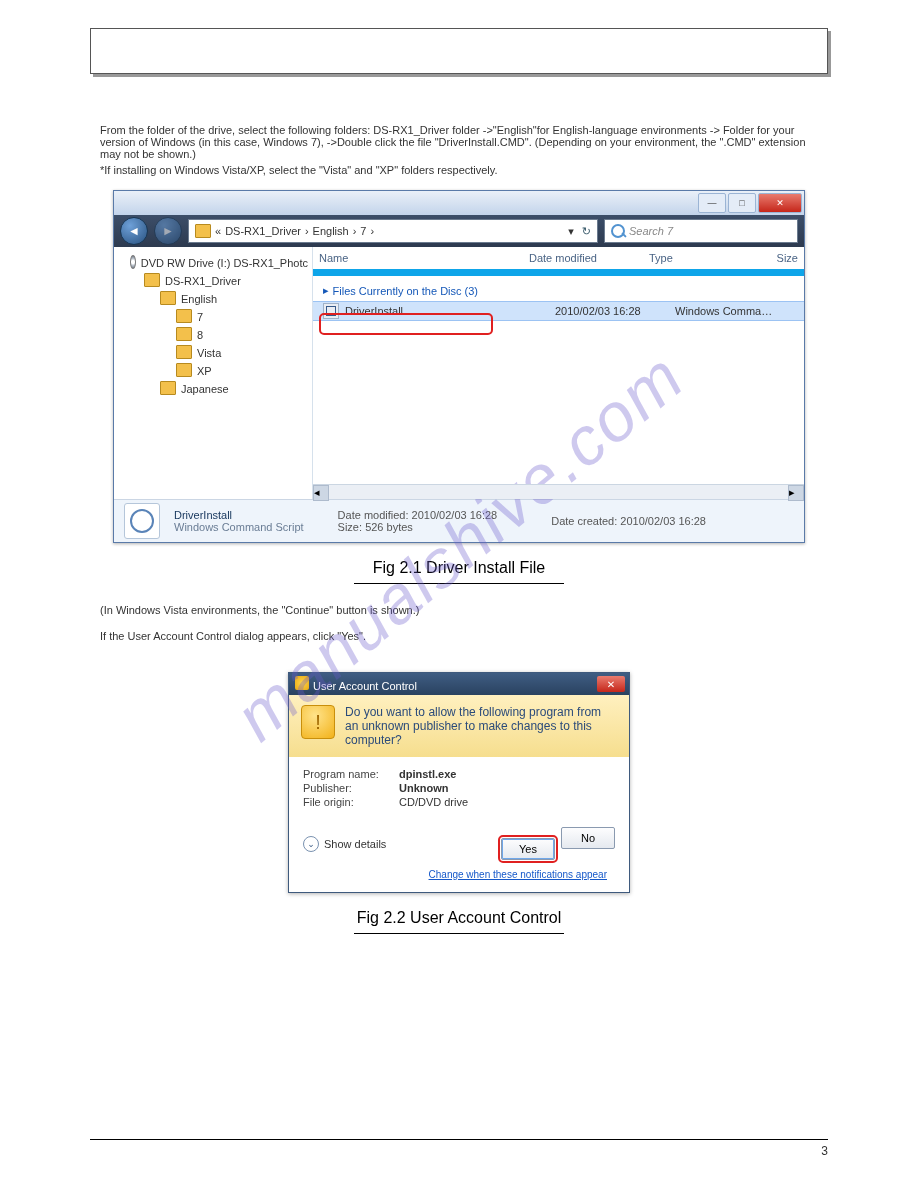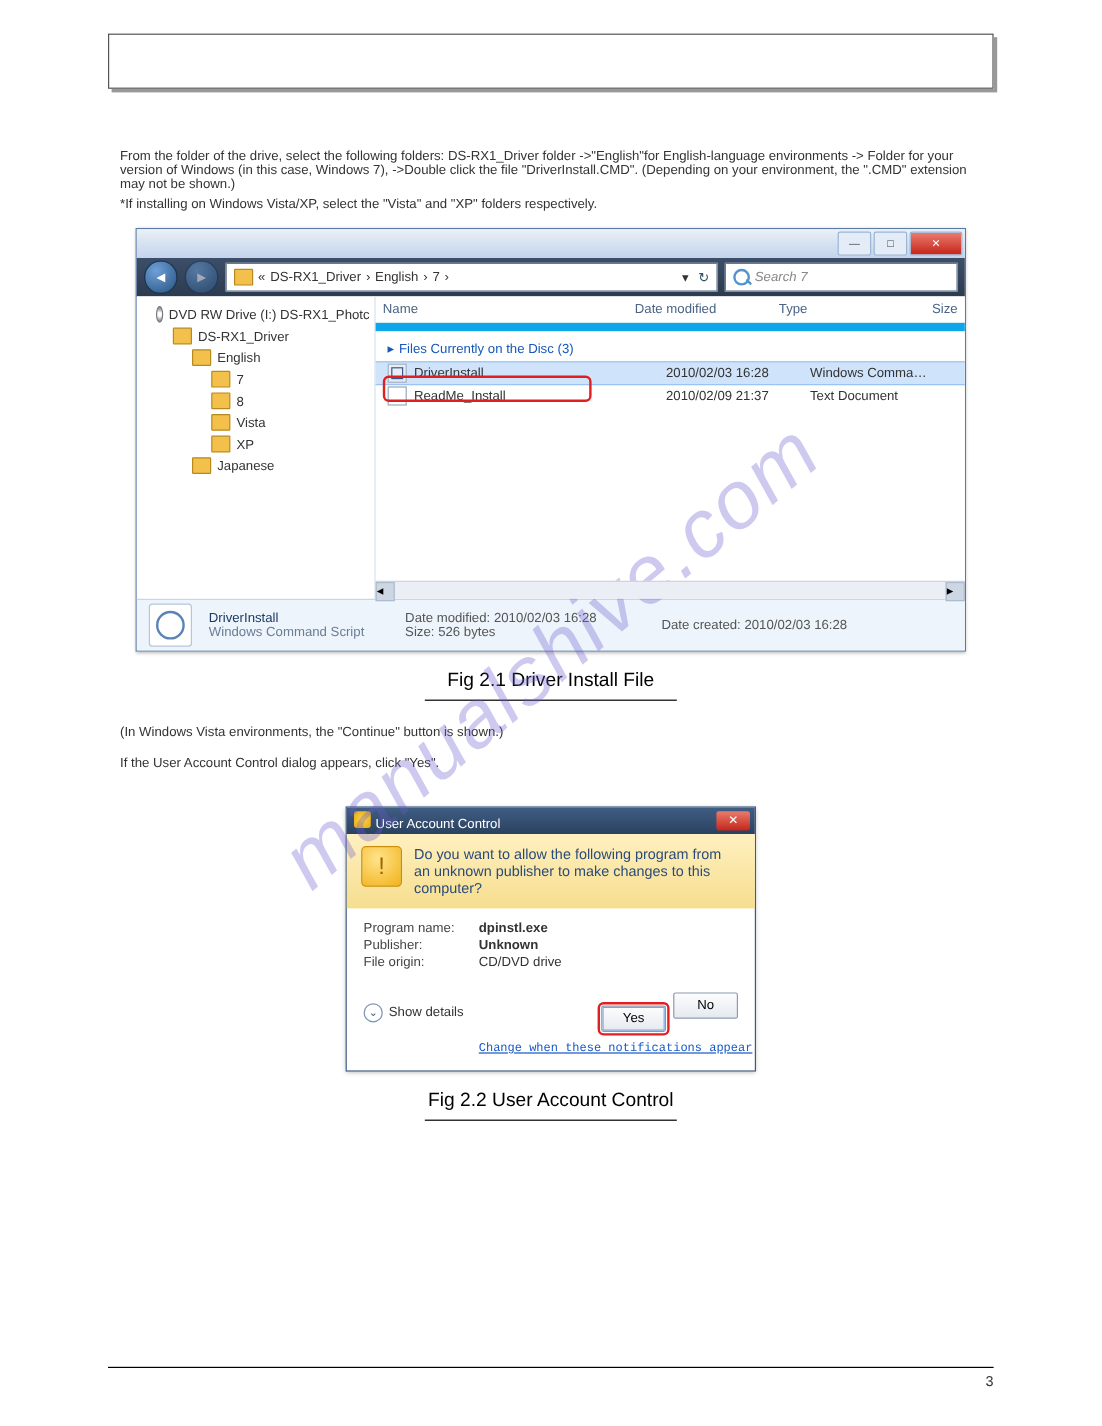--- a/index.html
+++ b/index.html
@@ -201,21 +201,21 @@
   .uac-body{padding:10px 14px;color:#333;}
   .uac-body table{font-size:11px;border-collapse:collapse;}
   .uac-body td{padding:1px 6px 1px 0;}
   .uac-body td:first-child{color:#444;width:90px;}
   .uac-details-row{display:flex;align-items:center;justify-content:space-between;padding:8px 14px 4px;}
   .uac-details-toggle{display:flex;align-items:center;gap:5px;color:#333;}
   .chev{width:14px;height:14px;border:1px solid #7a92b0;border-radius:50%;display:flex;align-items:center;justify-content:center;font-size:9px;color:#3c5c86;}
   .uac-btns{display:flex;gap:6px;}
   .btn{width:52px;height:20px;background:linear-gradient(#fdfdfe,#e5e9ef);border:1px solid #8a9ab0;border-radius:2px;display:flex;align-items:center;justify-content:center;font-size:11px;}
   .btn.yes{outline:2px solid #e02020;outline-offset:1px;box-shadow:0 0 0 1px #6fa7e9 inset;margin-top:11px;}
-  .uac-link{padding:4px 2px 12px;text-align:right;font-family:Liberation Mono, monospace;}
+  .uac-link{padding:4px 22px 12px;text-align:right;}
   .uac-link a{color:#1558c9;text-decoration:underline;font-size:10px;}
   
   .watermark{
     position:absolute;left:50%;top:46%;transform:translate(-50%,-50%) rotate(-40deg);
     font-size:68px;color:#6a5acd;opacity:.32;letter-spacing:2px;font-style:italic;
     pointer-events:none;user-select:none;
   }
   .footer{
     position:absolute;left:90px;right:90px;bottom:30px;
     border-top:1px solid #000;padding-top:4px;
@@ -310,26 +310,20 @@
         </div>
         <div class="group-hdr">
             <span>▸</span>
             <span>Files Currently on the Disc (3)</span>
           </div>
         <div class="row selected">
           <span class="icn bat"></span>
           <span class="c-name">DriverInstall</span>
           <span class="c-date">2010/02/03 16:28</span>
           <span class="c-type">Windows Comma…</span>
-        </div>
-        <div class="row">
-          <span class="icn txt"></span>
-          <span class="c-name">ReadMe_Install</span>
-          <span class="c-date">2010/02/09 21:37</span>
-          <span class="c-type">Text Document</span>
         </div>
         <div class="hl"></div>
         <div class="scroll">
           <div class="thumb">◂</div>
           <div style="flex:1"></div>
           <div class="thumb">▸</div>
         </div>
       </div>
     </div>
     <div class="details">

